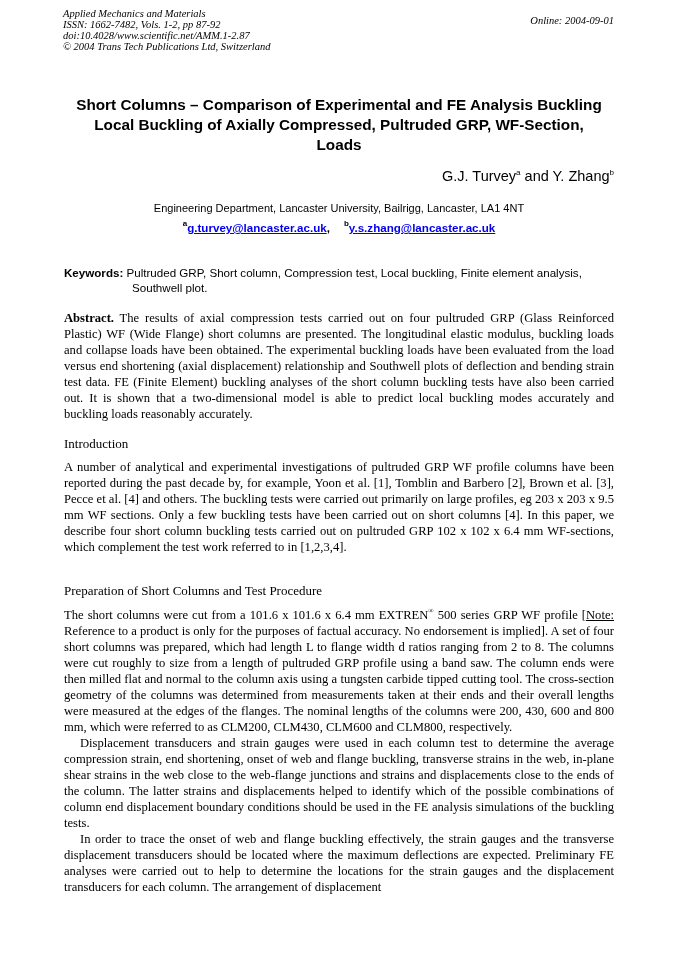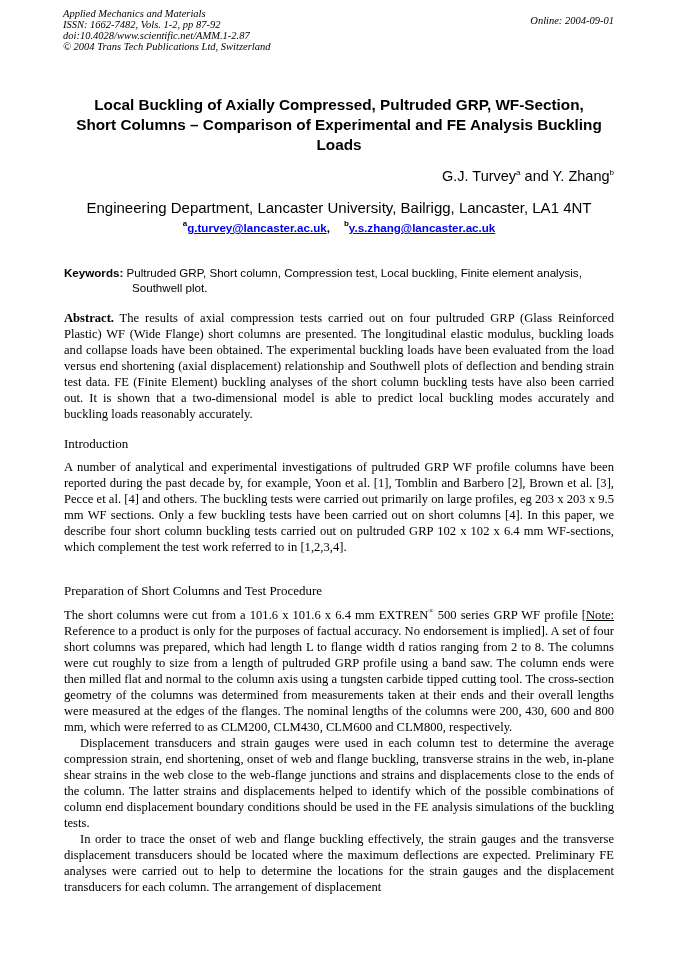--- a/index.html
+++ b/index.html
@@ -7,21 +7,21 @@
   .page { position: absolute; left: 0; top: 0; width: 678px; height: 959px; }
   .hdr { position: absolute; font-family: "Liberation Serif", serif; font-style: italic; font-size: 10.5px; line-height: 11px; }
   .hdr-left { left: 63px; top: 8px; }
   .hdr-right { right: 64px; top: 15px; text-align: right; }
   .title { position: absolute; left: 64px; width: 550px; top: 95px; text-align: center;
            font-family: "Liberation Sans", sans-serif; font-weight: bold; font-size: 15.3px; line-height: 20px; }
   .authors { position: absolute; left: 64px; width: 550px; top: 167px; text-align: right;
              font-family: "Liberation Sans", sans-serif; font-size: 14.5px; line-height: 18px; }
   .authors sup, .emails sup { font-size: 8px; vertical-align: 6px; line-height: 0; }
   .affil { position: absolute; left: 64px; width: 550px; top: 201px; text-align: center;
-           font-family: "Liberation Sans", sans-serif; font-size: 15px; line-height: 14px; }
+           font-family: "Liberation Sans", sans-serif; font-size: 11px; line-height: 14px; }
   .emails { position: absolute; left: 64px; width: 550px; top: 221px; text-align: center;
             font-family: "Liberation Sans", sans-serif; font-size: 11.6px; line-height: 14px; font-weight: bold; }
   .emails a { color: #0000ee; text-decoration: underline; }
   .emails .sep { display: inline-block; width: 14px; }
   .keywords { position: absolute; left: 64px; width: 520px; top: 266px;
               font-family: "Liberation Sans", sans-serif; font-size: 11.6px; line-height: 14.5px; }
   .keywords .kw-label { font-weight: bold; margin-top: 9px; }
   .keywords .kw-text { display: block; padding-left: 68px; text-indent: -68px; }
   .body { position: absolute; left: 64px; width: 550px;
           font-family: "Liberation Serif", serif; font-size: 12.6px; line-height: 16px;
@@ -45,22 +45,22 @@
 
   <div class="hdr hdr-left">
     <div>Applied Mechanics and Materials</div>
     <div>ISSN: 1662-7482, Vols. 1-2, pp 87-92</div>
     <div>doi:10.4028/www.scientific.net/AMM.1-2.87</div>
     <div>© 2004 Trans Tech Publications Ltd, Switzerland</div>
   </div>
   <div class="hdr hdr-right">Online: 2004-09-01</div>
 
   <div class="title">
+    <div>Short Columns – Comparison of Experimental and FE Analysis Buckling</div>
     <div>Local Buckling of Axially Compressed, Pultruded GRP, WF-Section,</div>
-    <div>Short Columns – Comparison of Experimental and FE Analysis Buckling</div>
     <div>Loads</div>
   </div>
 
   <div class="authors"><span>G.J. Turvey</span><sup>a</sup><span> and </span><span>Y. Zhang</span><sup>b</sup></div>
 
   <div class="affil">Engineering Department, Lancaster University, Bailrigg, Lancaster, LA1 4NT</div>
 
   <div class="emails"><sup>a</sup><a>g.turvey@lancaster.ac.uk</a><span>,</span><span class="sep"></span><sup>b</sup><a>y.s.zhang@lancaster.ac.uk</a></div>
 
   <div class="keywords">

